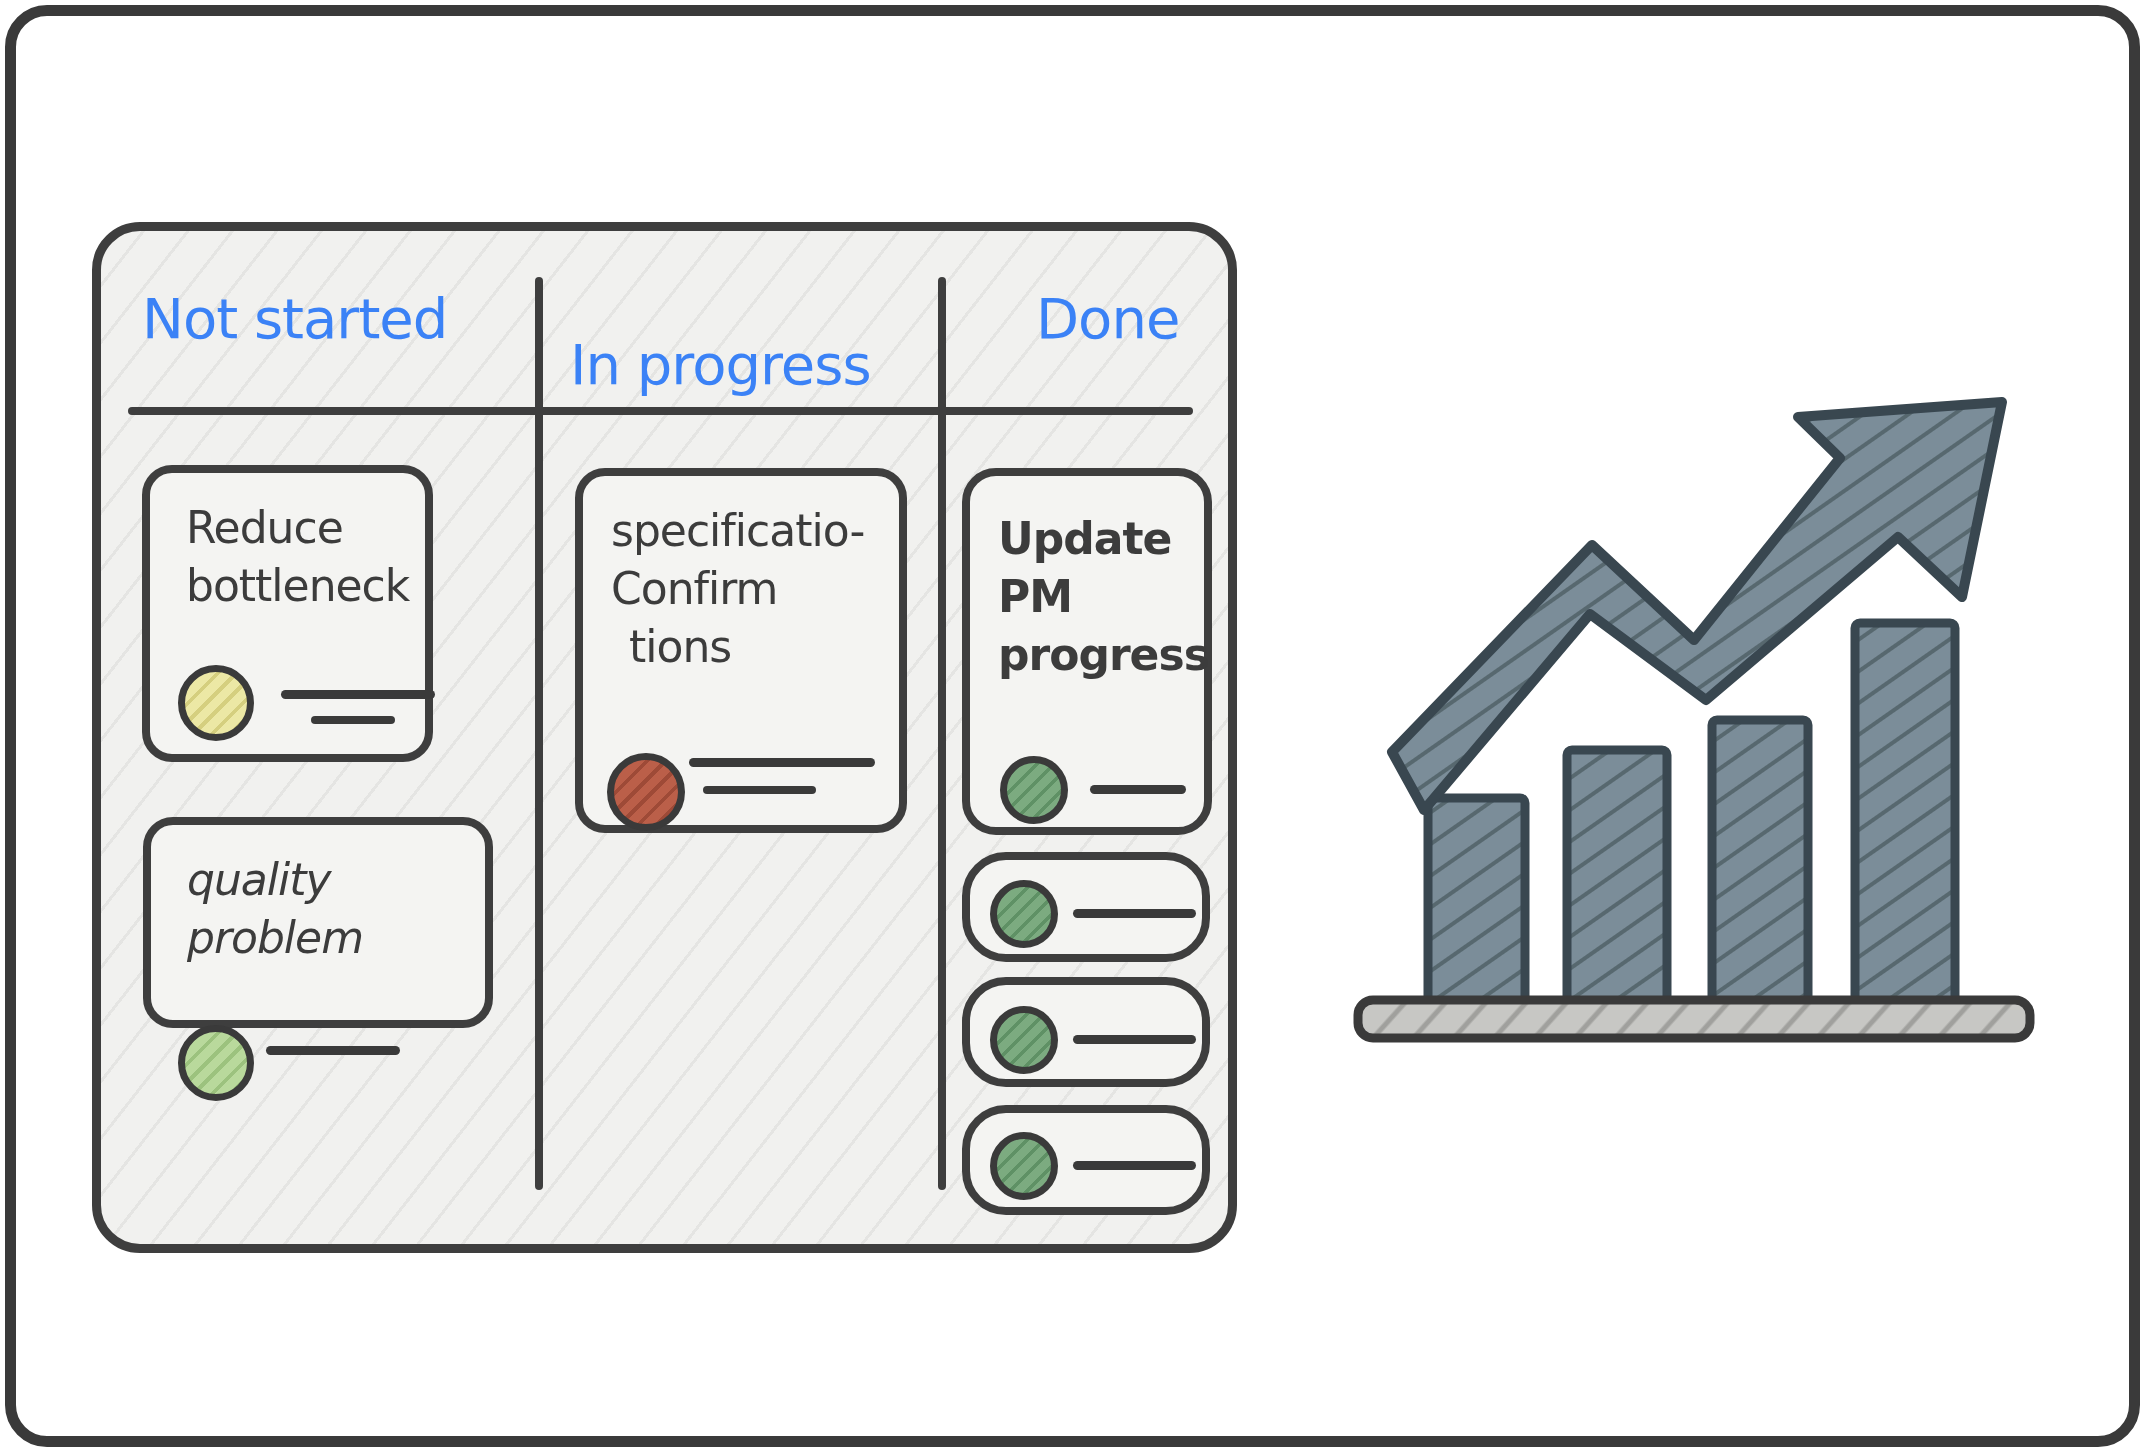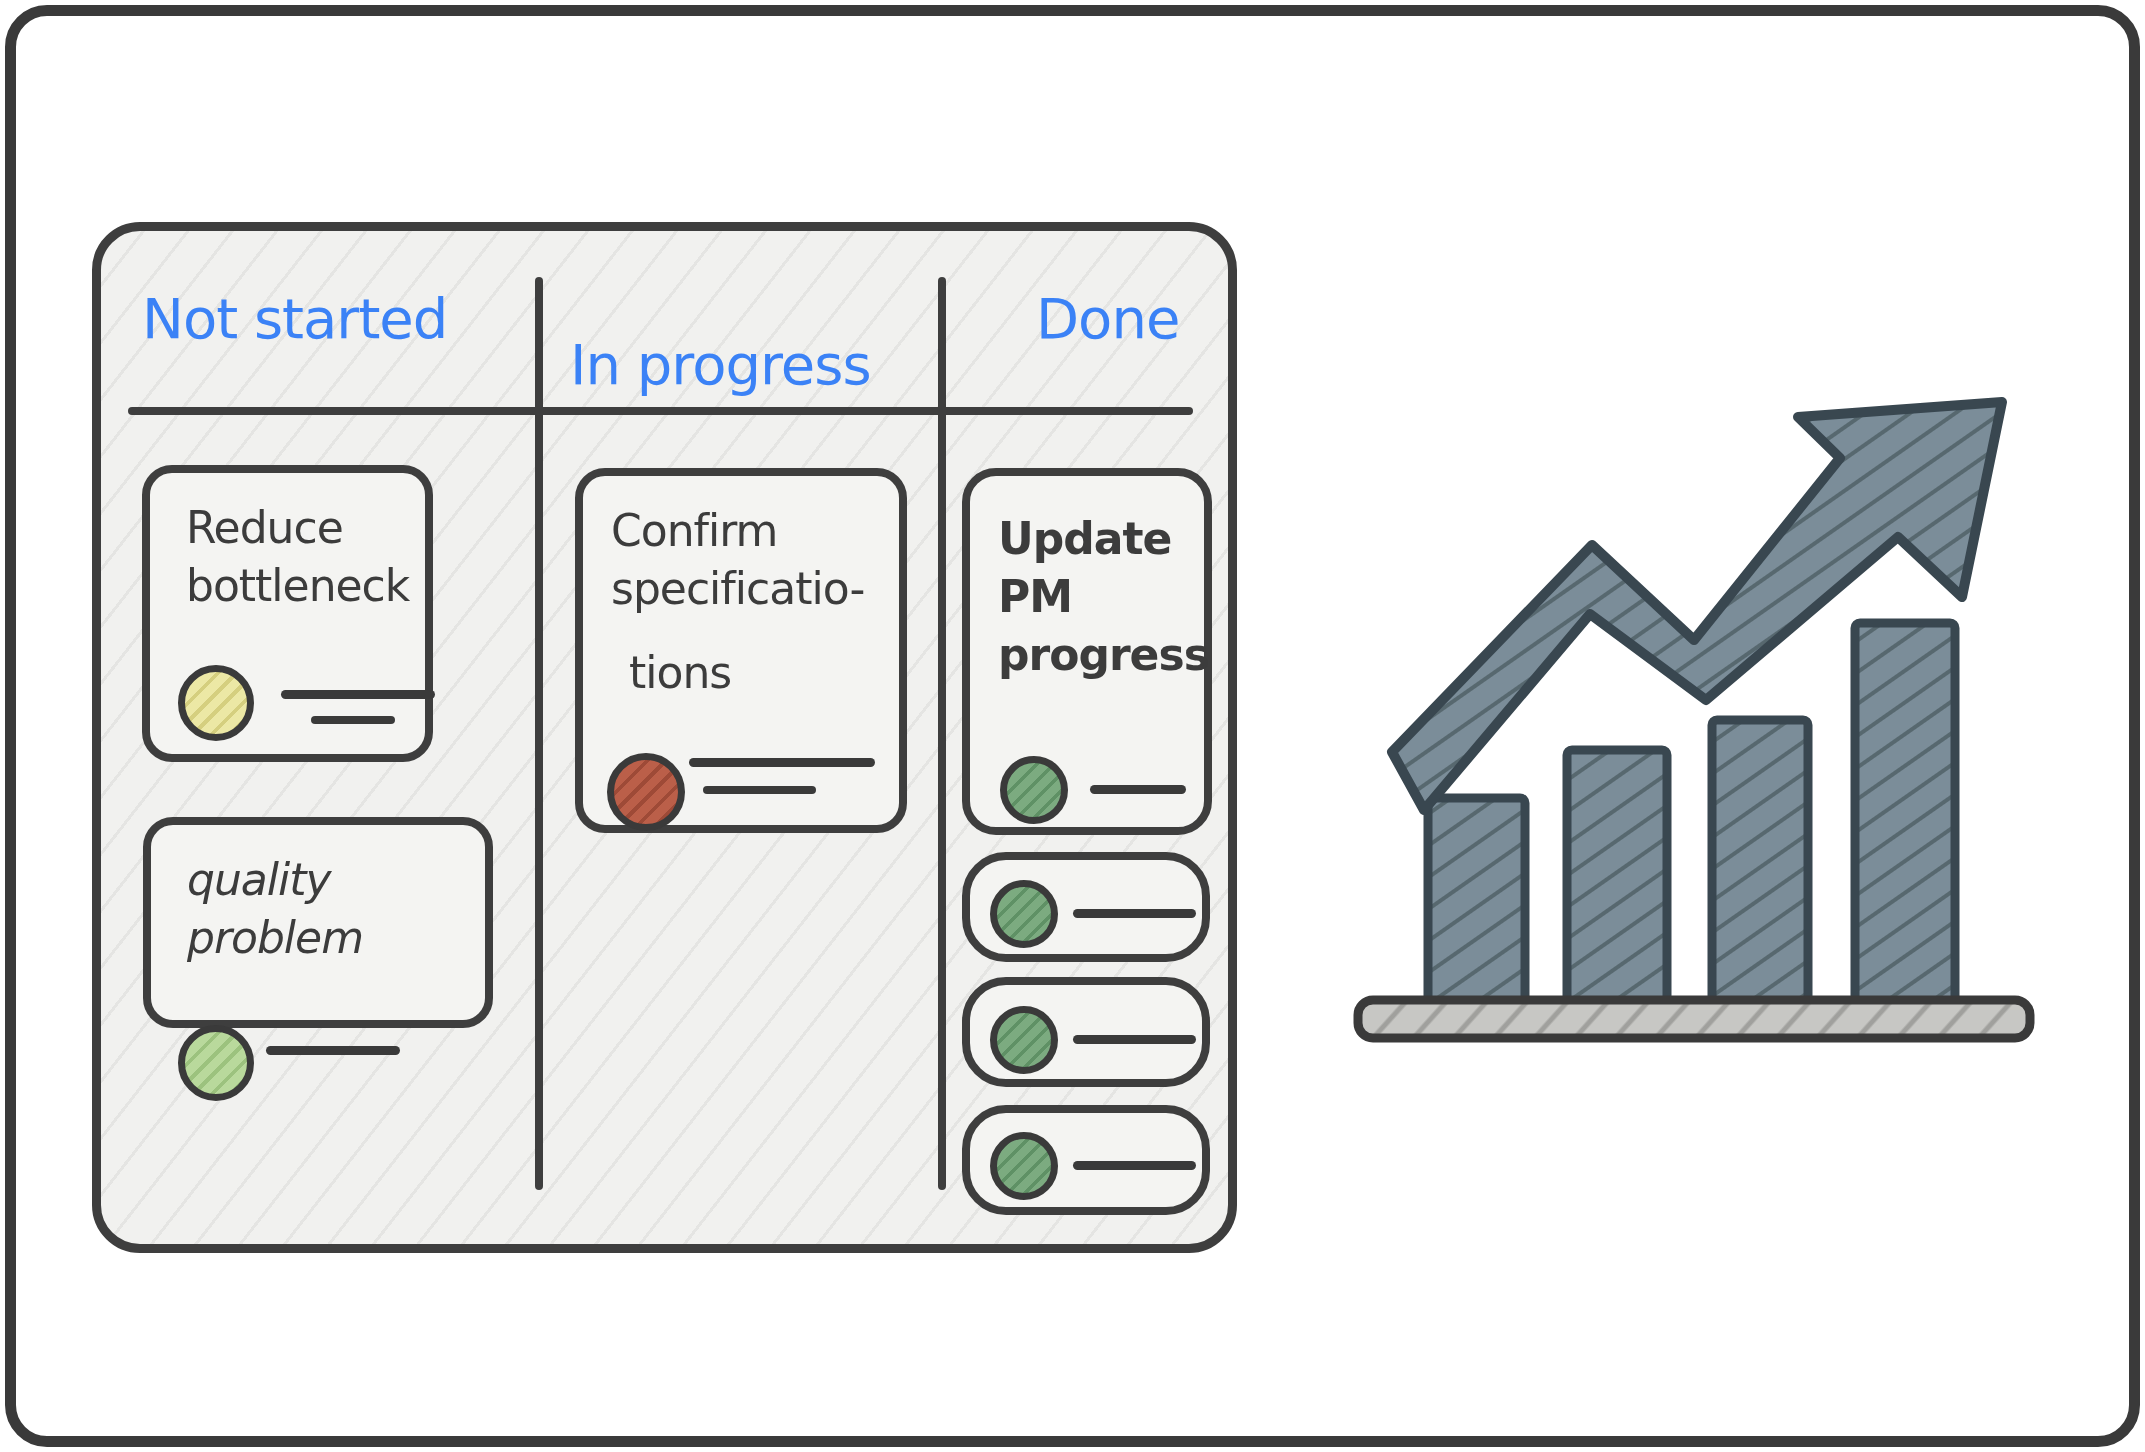--- a/index.html
+++ b/index.html
@@ -42,21 +42,21 @@
   .dot.green {background:repeating-linear-gradient(135deg,#7cab80 0 8px,#5f9165 8px 12px);}
   .tline{position:absolute;height:9px;background:#3a3a3a;border-radius:5px;}
   
   .card.reduce{left:142px;top:465px;width:291px;height:297px;}
   .card.quality{left:143px;top:817px;width:350px;height:211px;font-style:italic;}
   .card.confirm{left:575px;top:468px;width:332px;height:365px;}
   .card.update{left:962px;top:468px;width:250px;height:367px;border-radius:34px;font-weight:bold;}
   .card.update .title{left:28px;top:34px;}
   .card.small{left:962px;width:248px;height:110px;border-radius:44px;}
   .card.s1{top:852px;} .card.s2{top:977px;} .card.s3{top:1105px;}
-  .indent{padding-left:18px;margin-top:26px;}
+  .indent{padding-left:18px;}
   
   .chart{position:absolute;left:1350px;top:392px;width:690px;height:656px;}
 </style>
 </head>
 <body>
 
 <div class="frame"></div>
 
 <div class="board">
   
@@ -84,22 +84,22 @@
   <div class="title">
     <div>quality</div>
     <div>problem</div>
   </div>
   <div class="dot lgreen" style="left:27px;top:200px;width:76px;height:76px;"></div>
   <div class="tline" style="left:115px;top:221px;width:134px;"></div>
 </div>
 
 <div class="card confirm">
   <div class="title" style="left:28px;">
+    <div>specificatio-</div>
     <div>Confirm</div>
-    <div>specificatio-</div>
     <div class="indent">tions</div>
   </div>
   <div class="dot red" style="left:24px;top:277px;width:78px;height:78px;"></div>
   <div class="tline" style="left:106px;top:282px;width:186px;"></div>
   <div class="tline" style="left:120px;top:310px;width:113px;height:8px;"></div>
 </div>
 
 <div class="card update">
   <div class="title">
     <div>Update</div>

